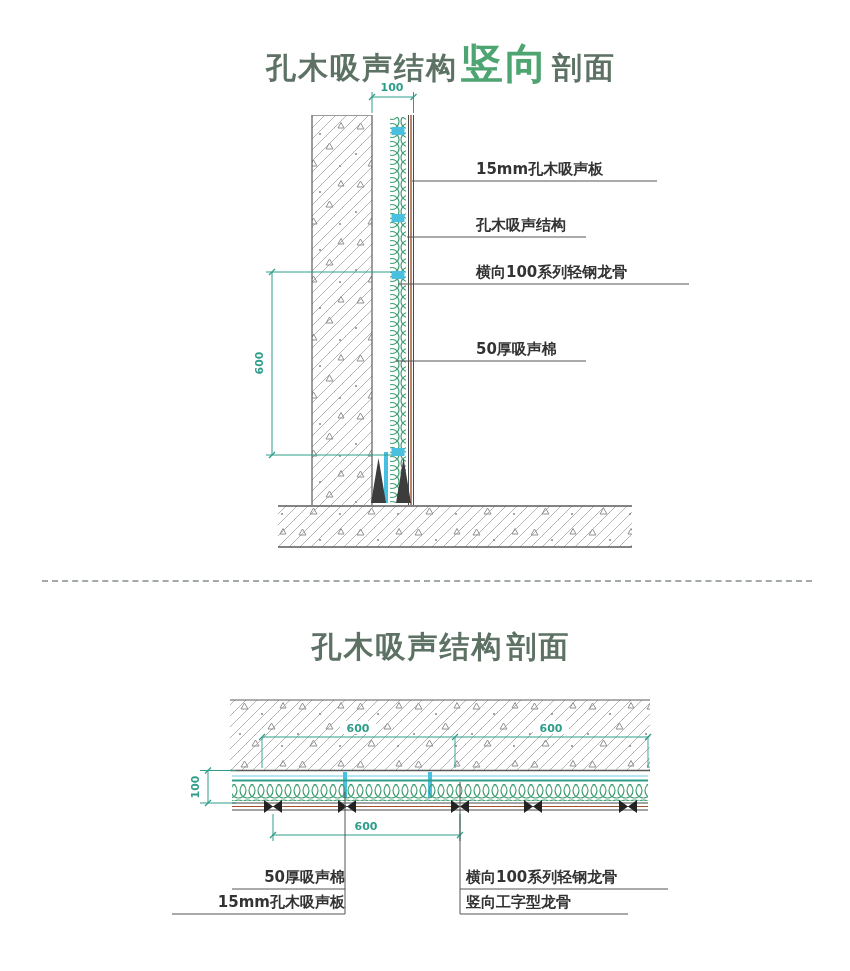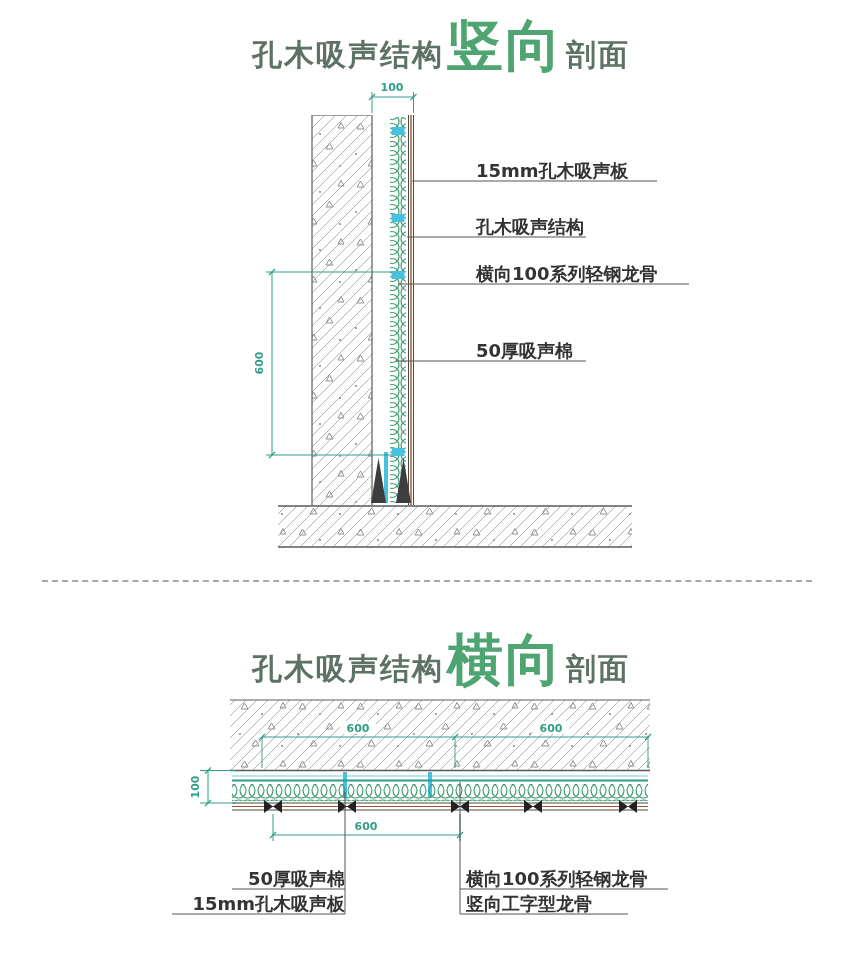--- a/index.html
+++ b/index.html
@@ -2,22 +2,22 @@
 <html><head>
 <meta charset="utf-8">
 <style>
   html,body{margin:0;padding:0;background:#ffffff;}
   #canvas{position:relative;width:850px;height:971px;background:#ffffff;overflow:hidden;
     font-family:"DejaVu Sans","Liberation Sans",sans-serif;}
   #canvas svg{position:absolute;left:0;top:0;}
   svg text{font-family:"DejaVu Sans","Liberation Sans",sans-serif;font-weight:600;}
   .title{position:absolute;left:16px;width:100%;display:flex;justify-content:center;align-items:baseline;gap:3px;}
   .title .reg{font-size:30px;font-weight:700;color:#5d7265;letter-spacing:2px;line-height:1;}
-  .title .emph{font-size:56px;font-weight:700;color:#4fa571;letter-spacing:2px;line-height:1;}
-  .callout{position:absolute;font-size:18px;font-weight:600;color:#333333;white-space:nowrap;line-height:1;}
+  .title .emph{font-size:42px;font-weight:700;color:#4fa571;letter-spacing:2px;line-height:1;margin-top:25px;}
+  .callout{position:absolute;font-size:15px;font-weight:600;color:#333333;white-space:nowrap;line-height:1;}
   .callout.right-align{text-align:right;}
   .divider{position:absolute;left:42px;right:38px;top:580px;border-top:2px dashed #a3aaa3;}
 </style>
 </head>
 <body>
 
 <div id="canvas">
 
   <svg width="850" height="971" viewBox="0 0 850 971">
     <defs>
@@ -189,21 +189,20 @@
   </svg>
 
   <div class="title" style="top:18px;">
     <span class="reg">孔木吸声结构</span>
     <span class="emph">竖向</span>
     <span class="reg">剖面</span>
   </div>
 
   <div class="title" style="top:632px;">
     <span class="reg">孔木吸声结构</span>
-    <span class="emph">横向</span>
     <span class="reg">剖面</span>
   </div>
 
   <div class="callout" style="left:476px;top:162px;">15mm孔木吸声板</div>
   <div class="callout" style="left:476px;top:218px;">孔木吸声结构</div>
   <div class="callout" style="left:476px;top:265px;">横向100系列轻钢龙骨</div>
   <div class="callout" style="left:476px;top:342px;">50厚吸声棉</div>
 
   <div class="callout right-align" style="right:505px;top:870px;">50厚吸声棉</div>
   <div class="callout right-align" style="right:505px;top:895px;">15mm孔木吸声板</div>

